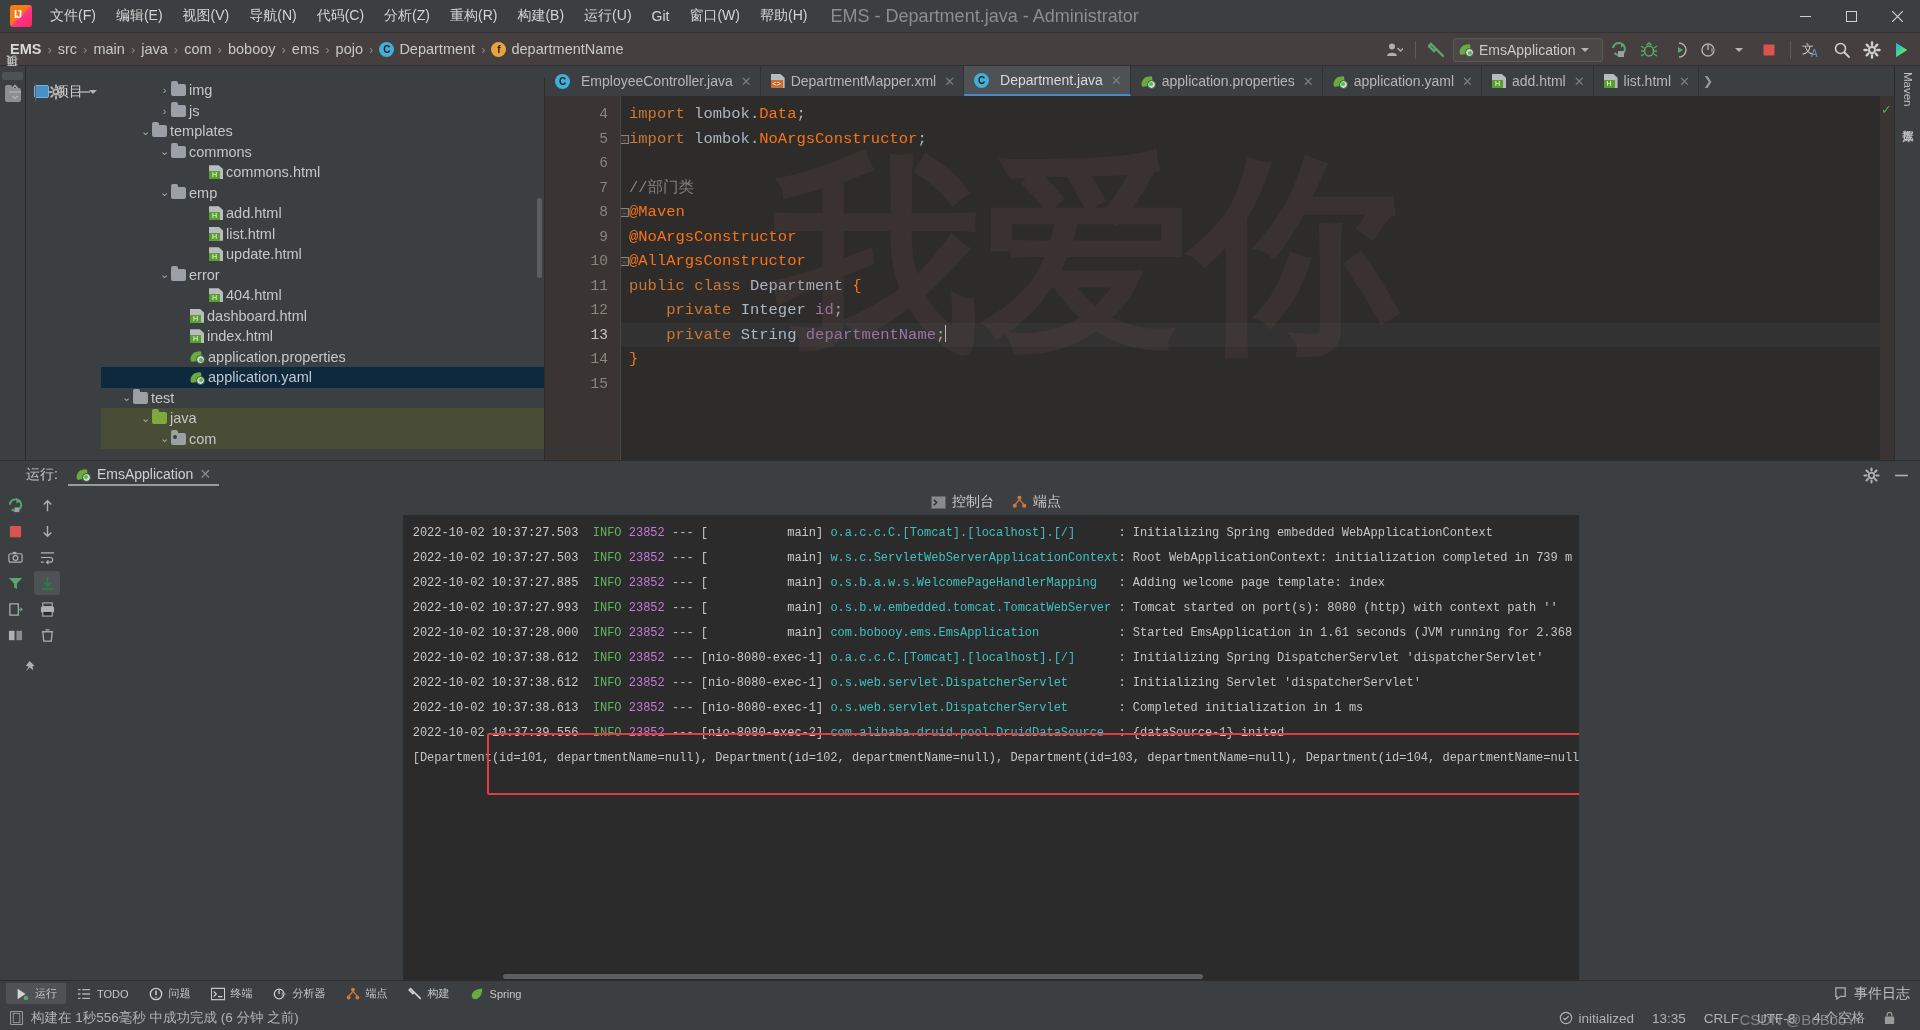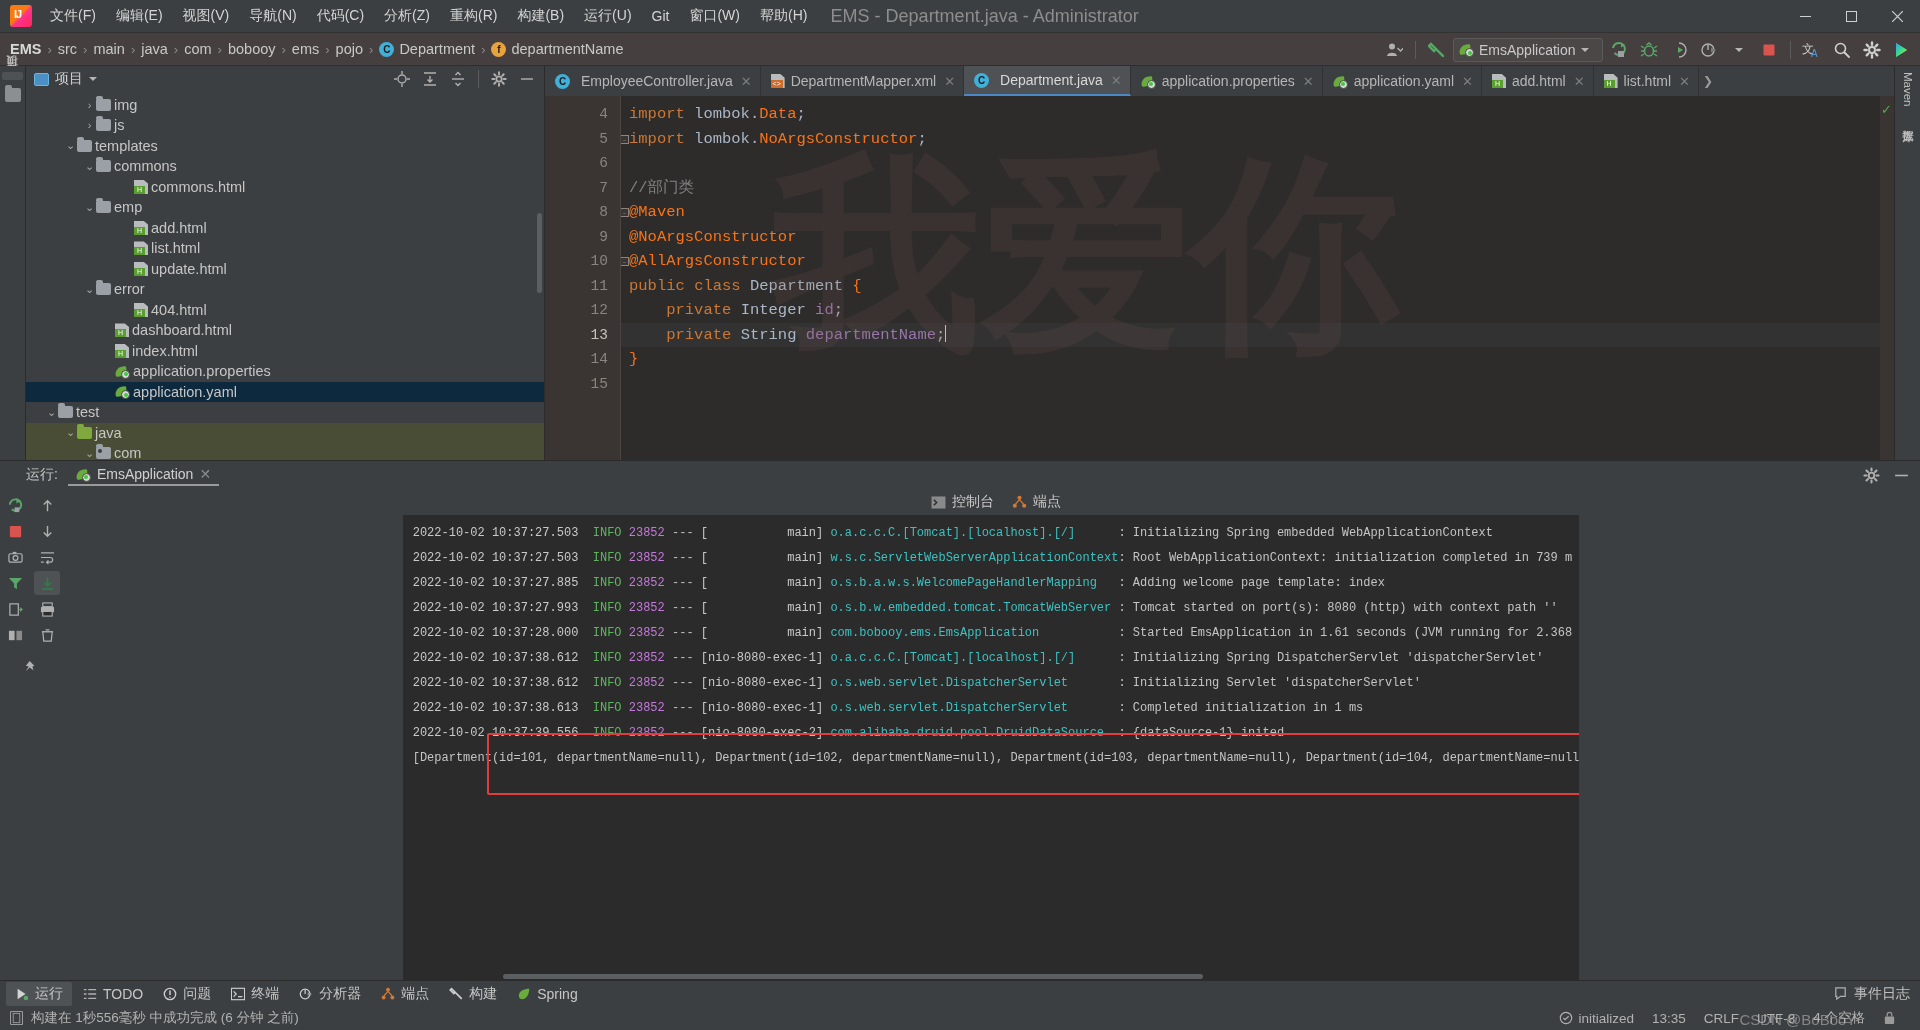--- a/index.html
+++ b/index.html
@@ -82,22 +82,22 @@
   }
   .vtab {
     writing-mode:vertical-rl; text-orientation:mixed; transform:rotate(180deg);
     font-size:12px; color:#c4c4c4; padding:4px 2px; background:#4e5254; border-radius:2px;
   }
   .vico { width:16px;height:14px;background:#8c8f91;border-radius:2px 2px 2px 2px; position:relative;}
   .vico:after{content:"";position:absolute;left:0;top:-3px;width:7px;height:4px;background:#8c8f91;border-radius:2px 2px 0 0;}
 
   
   .project {
-    width:519px; flex:0 0 519px; background:#3c3f41; display:flex; flex-direction:column;
-    border-right:1px solid #2b2b2b; min-height:0;
+    width:519px; flex:0 0 519px; background:#3c3f41; display:flex; flex-direction:row;
+    border-right:1px solid #2b2b2b; min-height:0;margin-top:12px;
   }
   .proj-head { height:27px; display:flex; align-items:center; padding:0 4px 0 8px; gap:6px; position:relative;}
   .proj-head .sq { width:15px;height:13px;background:#4a90c4;border:1px solid #6fb3e0;border-radius:2px;}
   .proj-head .lbl { font-size:14px; color:#d0d0d0; }
   .proj-head .hr-tools { position:absolute; right:4px; display:flex; align-items:center; gap:2px;}
   .ht { width:26px;height:22px;display:flex;align-items:center;justify-content:center;border-radius:3px;}
 
   .tree { flex:1 1 auto; overflow:hidden; position:relative; padding-top:2px; font-size:14.5px;}
   .row { height:20.5px; display:flex; align-items:center; white-space:nowrap; padding-right:8px;}
   .row.sel { background:#0d293e; }
@@ -172,21 +172,21 @@
     font-size:12px;color:#c0c0c0;padding-left:10px;}
   .lg-date{color:#c9c9c9;} .lg-info{color:#5fb55f;} .lg-pid{color:#c678dd;}
   .lg-logger{color:#3fc0c0;} .lg-msg{color:#c4c4c4;} .lg-thread{color:#c9c9c9;}
   .redbox{position:absolute;border:2px solid #e03e3e;left:84px;top:218px;width:1710px;height:62px;border-radius:2px;}
   .con-scroll-h{position:absolute;left:0;bottom:0;height:7px;width:100%;background:#2b2b2b;}
   .con-scroll-h i{position:absolute;left:100px;top:1px;height:5px;width:700px;background:#5c5f61;border-radius:3px;display:block;}
 
   
   .tw-bar{height:26px;flex:0 0 26px;background:#3c3f41;display:flex;align-items:center;gap:2px;
     padding-left:6px;border-top:1px solid #2b2b2b;position:relative;}
-  .tw{display:flex;align-items:center;gap:6px;padding:3px 9px;font-size:14px;color:#c6c6c6;border-radius:2px;}
+  .tw{display:flex;align-items:center;gap:6px;padding:3px 9px;font-size:11px;color:#c6c6c6;border-radius:2px;}
   .tw.active{background:#4f5254;}
   .tw-right{position:absolute;right:10px;display:flex;align-items:center;gap:6px;font-size:14px;color:#c0c0c0;}
   .statusbar{height:24px;flex:0 0 24px;background:#3c3f41;display:flex;align-items:center;padding:0 10px;
     font-size:13.5px;color:#b2b2b2;position:relative;text-align:right;}
   .st-right{position:absolute;right:24px;display:flex;align-items:center;gap:18px;}
   .st-right .it{display:flex;align-items:center;gap:5px;}
   .csdn{position:absolute;right:60px;bottom:2px;color:#9d9d9d;font-size:15px;opacity:.75;}
 
   .cicon{display:inline-flex;align-items:center;justify-content:center;}
   svg{display:block;}

